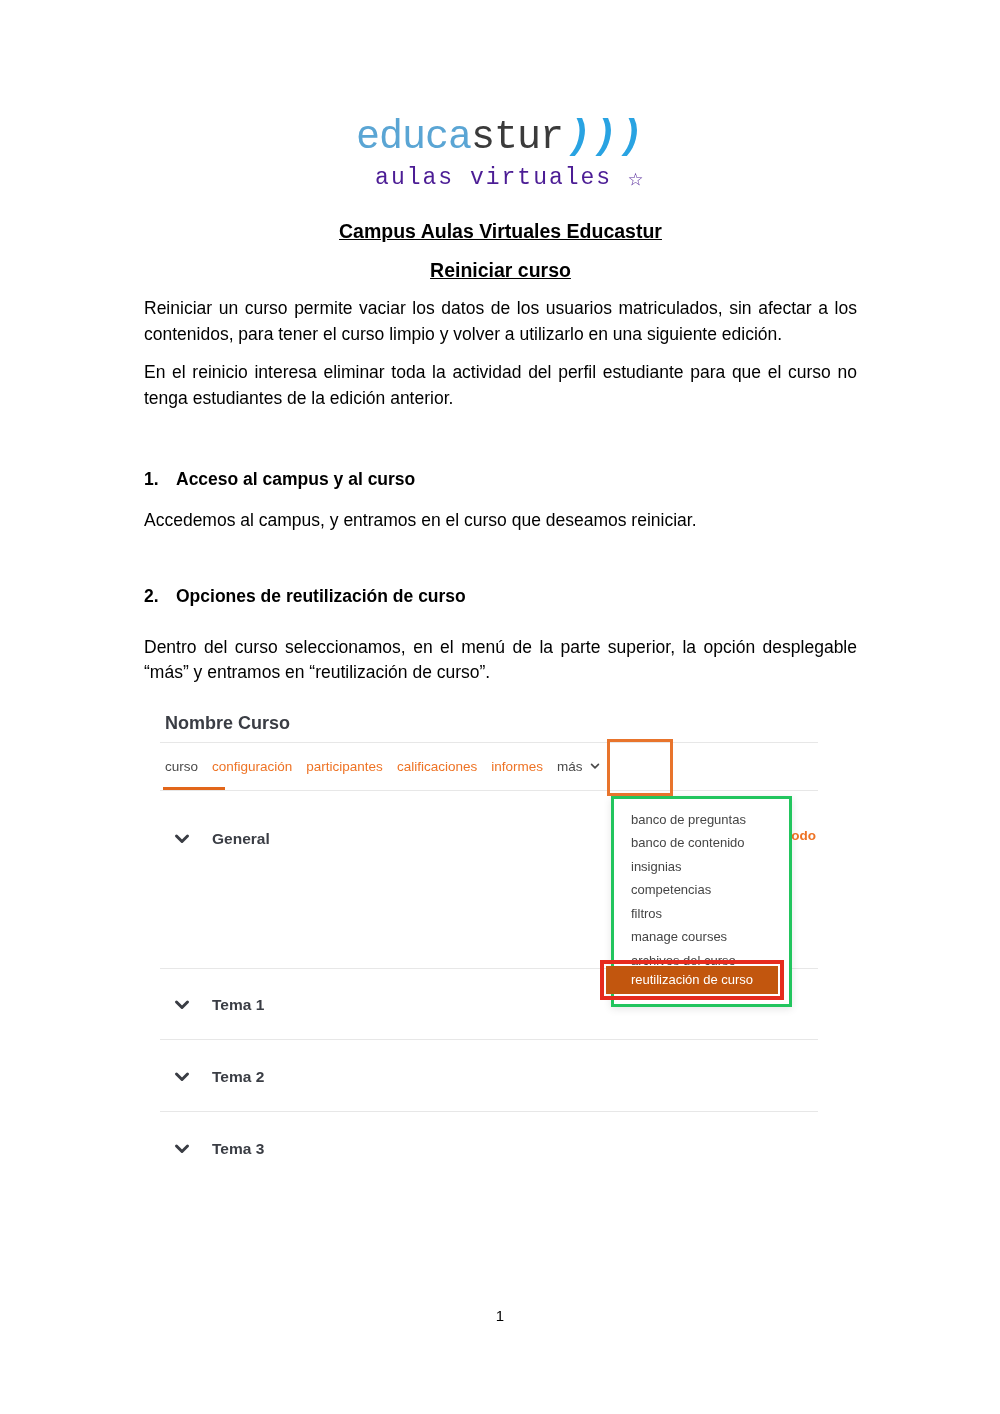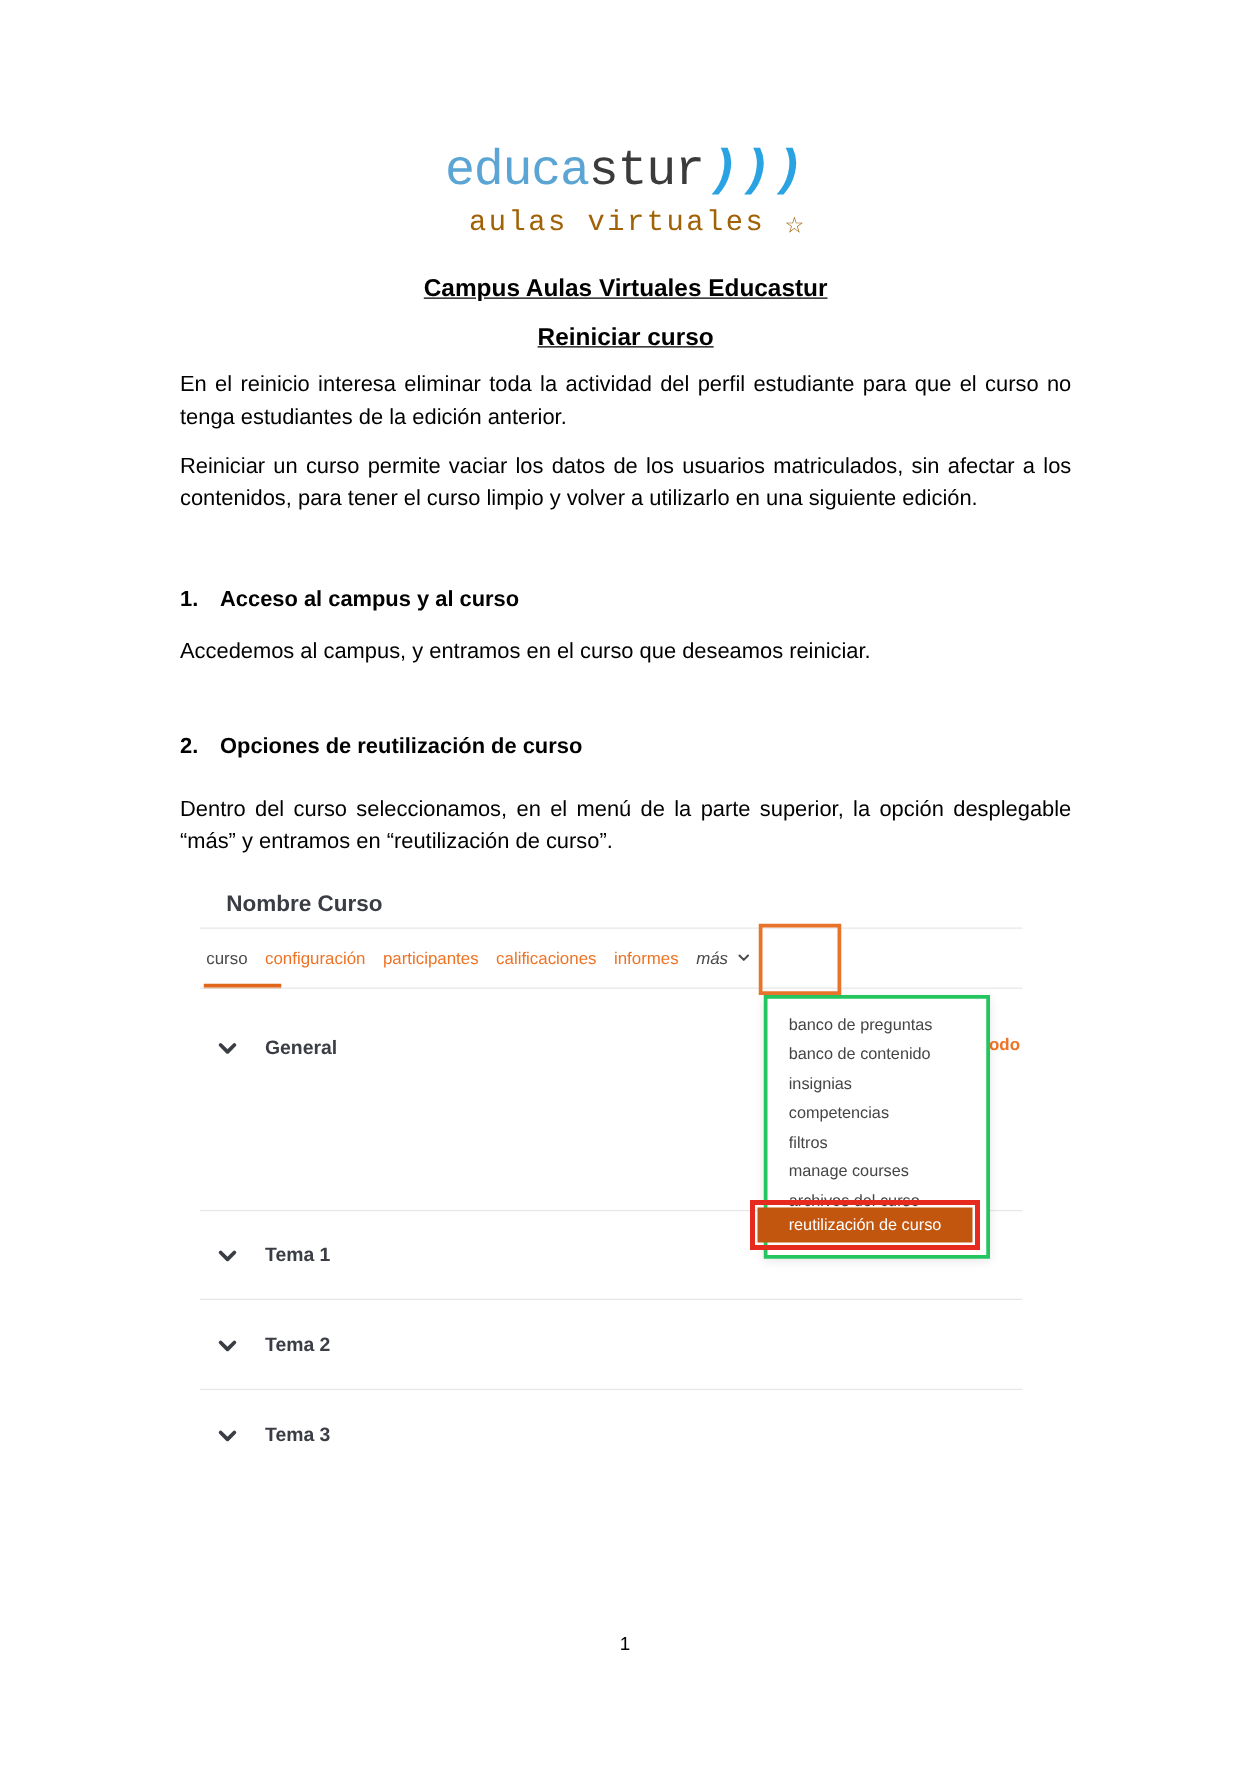--- a/index.html
+++ b/index.html
@@ -11,21 +11,21 @@
   }
   .doc { padding:0 143px 0 144px; }
 
   
   .logo-wrap { margin-top:116px; text-align:center; }
   .logo { display:inline-block; text-align:right; font-family:"Liberation Mono","DejaVu Sans Mono",monospace; }
   .logo-line1 { font-size:40px; line-height:1.08; letter-spacing:-1px; white-space:nowrap; }
   .lg-educa { color:#5aa5d4; }
   .lg-stur  { color:#3b3b3b; }
   .lg-waves { color:#29a3e2; font-weight:bold; font-style:italic; letter-spacing:2px; margin-left:4px; }
-  .logo-line2 { margin-top:4px; font-size:23px; color:#a16207; letter-spacing:2px; white-space:nowrap; }
+  .logo-line2 { margin-top:4px; font-size:23px; color:#4c1d95; letter-spacing:2px; white-space:nowrap; }
   .lg-star { font-size:25px; vertical-align:-2px; }
 
   
   h1.title, h2.subtitle {
     text-align:center; font-size:19.5px; font-weight:bold;
     text-decoration:underline; color:#000;
   }
   h1.title { margin-top:26px; }
   h2.subtitle { margin-top:16px; }
   p.body {
@@ -38,28 +38,28 @@
   .hsec1 { margin-top:58px; }
   .hsec2 { margin-top:52px; }
   p.after-h { margin-top:18px; }
   p.after-h2 { margin-top:28px; }
 
   
   .shot {
     position:relative; margin:22px 0 0 16px; width:658px; height:472px;
     color:#3a3d44;
   }
-  .sh-title { position:absolute; left:5px; top:5px; font-size:18px; font-weight:bold; color:#3a3d44;margin-left:16px; }
+  .sh-title { position:absolute; left:5px; top:5px; font-size:18px; font-weight:bold; color:#3a3d44; }
   .hline { position:absolute; left:0; right:0; height:1px; background:#e7e7e7; }
   .line-top { top:34px; }
   .line-bot { top:82px; }
   .sh-tabs { position:absolute; left:5px; top:35px; height:47px; display:flex; align-items:center; gap:14px; font-size:13.5px; }
   .tab { color:#ee7325; cursor:pointer; white-space:nowrap; }
   .tab.active { color:#4a4a4a; }
-  .tab.more { color:#4a4a4a; display:flex; align-items:center; gap:5px;font-style:italic; }
+  .tab.more { color:#4a4a4a; display:flex; align-items:center; gap:5px; }
   .tab-underline { position:absolute; left:3px; top:79px; width:62px; height:4px; background:#e2661a; }
   .mas-box { position:absolute; left:447px; top:31px; width:66px; height:57px; border:3px solid #e8742c; z-index:6; }
 
   .sec-row { position:absolute; left:14px; display:flex; align-items:center; gap:22px; }
   .sec-label { font-size:15.5px; font-weight:bold; color:#3a3d44; }
   .chev { width:16px; height:16px; color:#3a3d44; flex:0 0 16px; }
 
   .gen-row  { top:122px; }
   .t1-row   { top:288px; }
   .t2-row   { top:360px; }
@@ -110,22 +110,22 @@
     <div class="logo-wrap">
       <div class="logo">
         <div class="logo-line1"><span class="lg-educa">educa</span><span class="lg-stur">stur</span><span class="lg-waves">)))</span></div>
         <div class="logo-line2"><span>aulas virtuales</span> <span class="lg-star">☆</span></div>
       </div>
     </div>
 
     <h1 class="title">Campus Aulas Virtuales Educastur</h1>
     <h2 class="subtitle">Reiniciar curso</h2>
 
+    <p class="body">Reiniciar un curso permite vaciar los datos de los usuarios matriculados, sin afectar a los contenidos, para tener el curso limpio y volver a utilizarlo en una siguiente edición.</p>
     <p class="body p2">En el reinicio interesa eliminar toda la actividad del perfil estudiante para que el curso no tenga estudiantes de la edición anterior.</p>
-    <p class="body">Reiniciar un curso permite vaciar los datos de los usuarios matriculados, sin afectar a los contenidos, para tener el curso limpio y volver a utilizarlo en una siguiente edición.</p>
 
     <div class="hsec hsec1">
       <span class="hnum">1.</span>
       <span>Acceso al campus y al curso</span>
     </div>
     <p class="body after-h">Accedemos al campus, y entramos en el curso que deseamos reiniciar.</p>
 
     <div class="hsec hsec2">
       <span class="hnum">2.</span>
       <span>Opciones de reutilización de curso</span>

